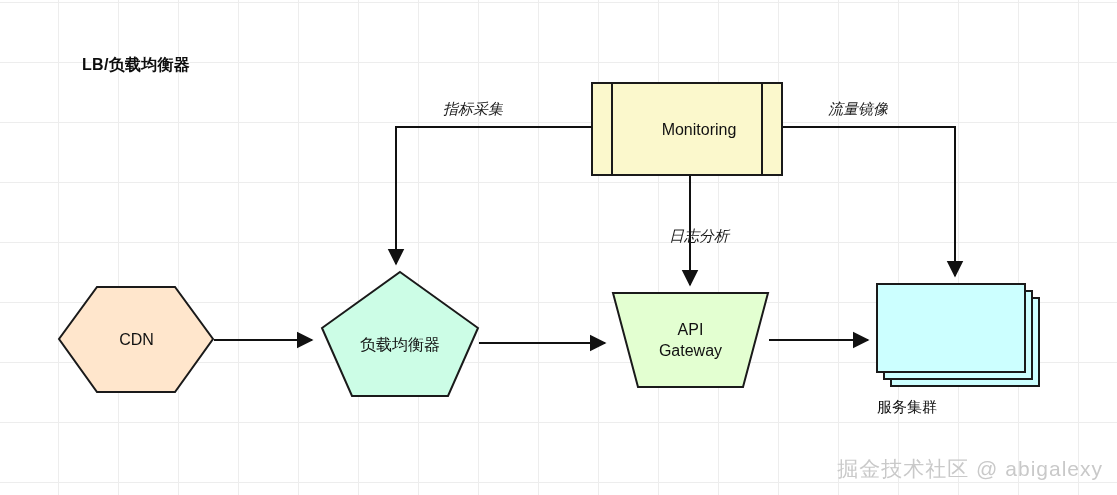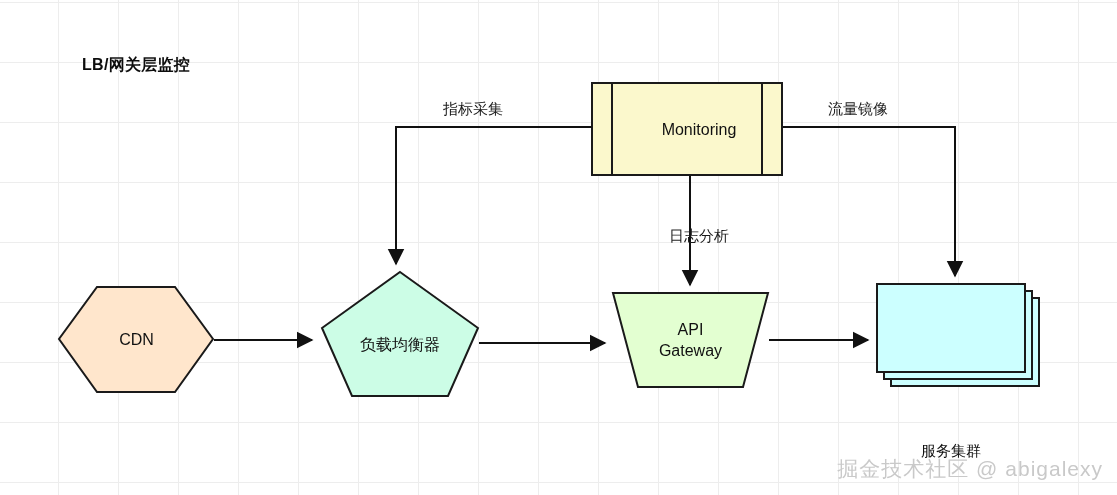--- a/index.html
+++ b/index.html
@@ -44,46 +44,45 @@
     line-height: 21px;
     white-space: pre-line;
     pointer-events: none;
   }
   .edge-label {
     position: absolute;
     font-size: 15px;
     color: #1a1a1a;
     white-space: nowrap;
     background: transparent;
+    font-style: italic;
   }
   .ext-label {
     position: absolute;
     font-size: 15px;
     color: #111111;
     white-space: nowrap;
-    text-align: center;
-    margin-top: 44px;
   }
   .watermark {
     position: absolute;
     right: 14px;
     bottom: 12px;
     font-size: 21px;
     color: #c9c9c9;
     letter-spacing: 1px;
     white-space: nowrap;
     margin-left: 12px;
   }
 </style>
 </head>
 <body>
 
 <div id="canvas">
 
-  <div class="diagram-title">LB/网关层监控</div>
+  <div class="diagram-title">LB/负载均衡器</div>
 
   <svg id="edge-layer" viewBox="0 0 1117 495" xmlns="http://www.w3.org/2000/svg">
     <defs>
       <marker id="arrow" viewBox="0 0 12 12" refX="10" refY="6" markerWidth="9" markerHeight="9" orient="auto-start-reverse">
         <path d="M 0 0.5 L 11 6 L 0 11.5 z" fill="#111111"></path>
       </marker>
     </defs>
 
     <polygon points="97,287 175,287 213,339 175,392 97,392 59,339" fill="#ffe6cc" stroke="#1a1a1a" stroke-width="2"></polygon>
 

